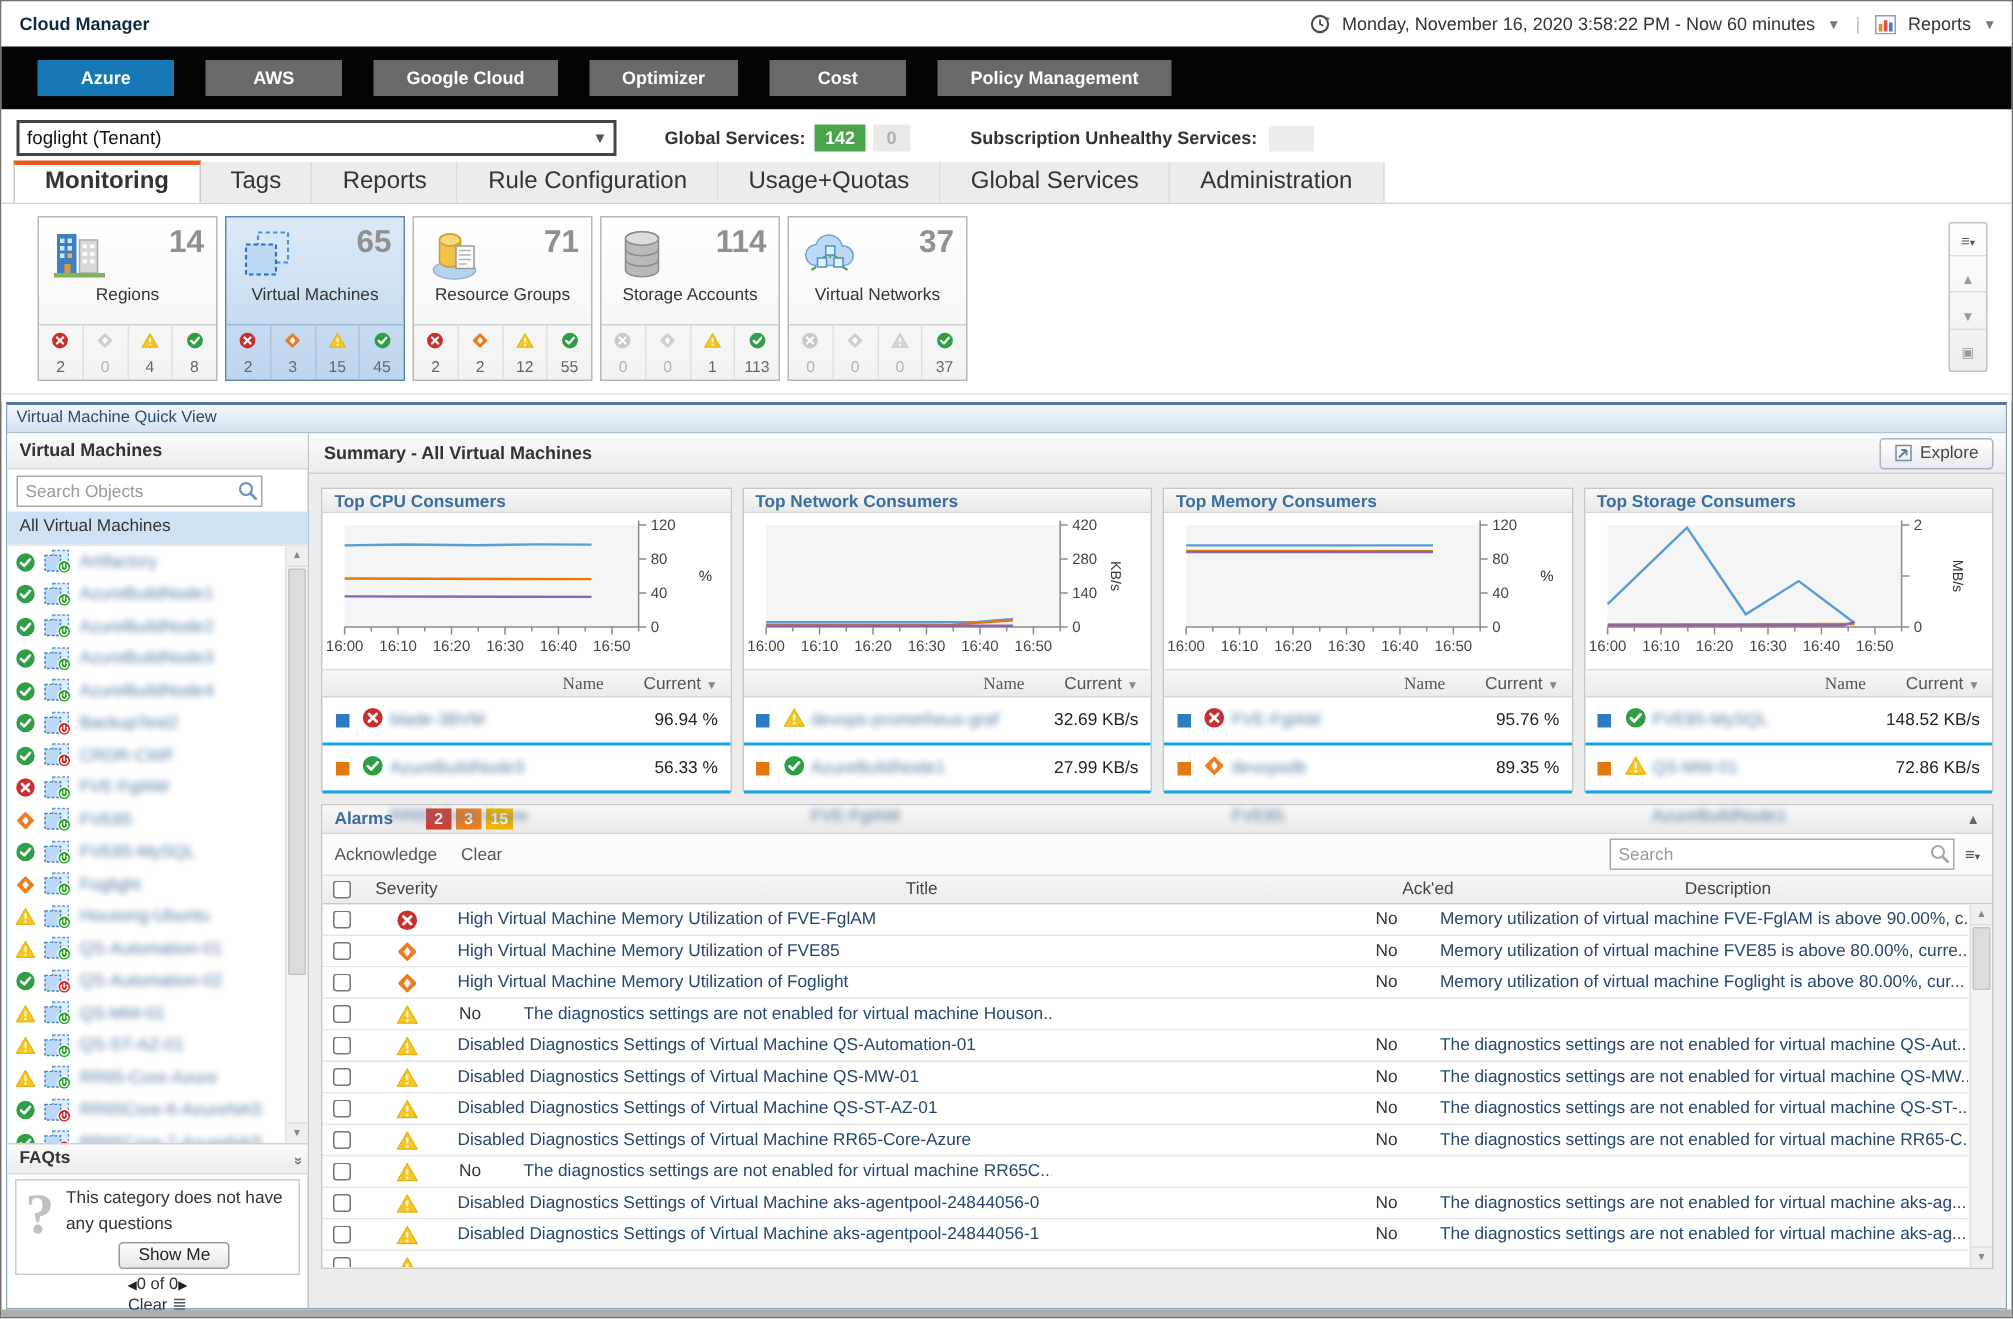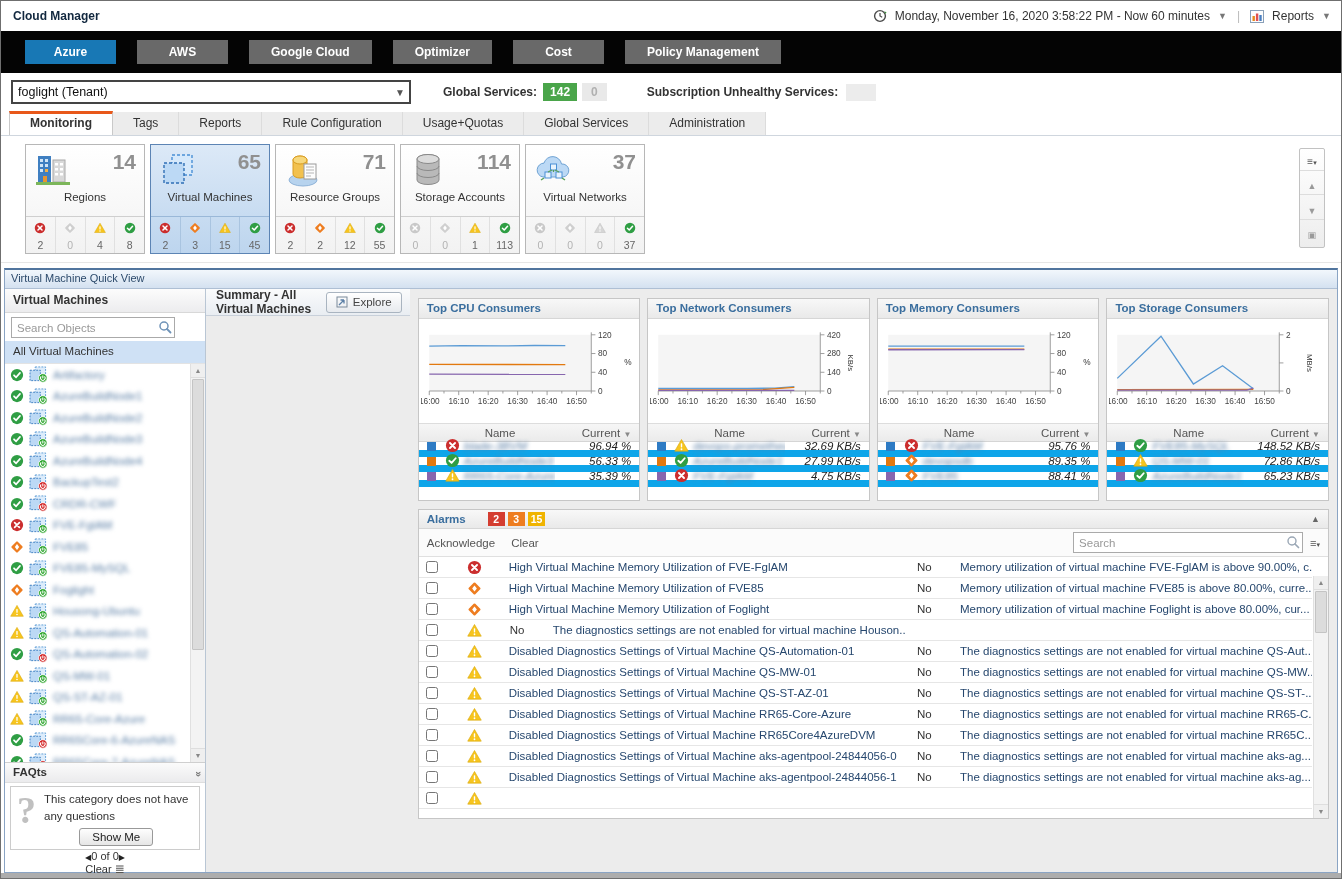--- a/index.html
+++ b/index.html
@@ -26,21 +26,21 @@
   .combo .arrowbox { width:18px; text-align:center; color:#555; font-size:10px; }
   .fr-label { font-weight:bold; font-size:12px; color:#333; }
   .badge-green { background:#4aa54a; color:#fff; font-weight:bold; font-size:12px; padding:2px 7px; margin-left:6px; }
   .badge-grey { background:#e9e9e9; color:#b0b0b0; font-weight:bold; font-size:12px; padding:2px 9px; margin-left:5px; }
   .badge-empty { background:#ececec; width:30px; height:17px; display:inline-block; margin-left:8px; }
   .gs-group { margin-left:32px; display:flex; align-items:center; }
   .sub-group { margin-left:40px; display:flex; align-items:center; }
 
   
   .tabs { height:25px; display:flex; align-items:flex-end; background:#fff; border-bottom:1px solid #cfd6de; padding-left:8px; }
-  .tab { padding:4px 20px 5px; font-size:12px; color:#333; background:#ececec; border-right:1px solid #dcdcdc; cursor:pointer; }
+  .tab { padding:4px 20px 5px; font-size:16px; color:#333; background:#ececec; border-right:1px solid #dcdcdc; cursor:pointer; }
   .tab.active { background:#fff; font-weight:bold; border-top:3px solid #e8581a; border-left:1px solid #c9c9c9; border-right:1px solid #c9c9c9; padding-top:2px; }
 
   
   .tilestrip { height:127px; background:#fff; display:flex; align-items:flex-start; gap:5px; padding:8px 0 16px 24px; position:relative; border-bottom:1px solid #e6e6e6; }
   .tile { width:120px; height:110px; border:1px solid #b7b7b7; background:linear-gradient(#ffffff,#f2f2f2); display:flex; flex-direction:column; cursor:pointer; }
   .tile.selected { background:linear-gradient(#dce9f7,#bdd5ee); border:1px solid #5c84b4; }
   .tile-top { display:flex; justify-content:space-between; padding:5px 8px 0 7px; height:46px; }
   .tile-count { font-size:21px; font-weight:bold; color:#909090; }
   .tile-label { text-align:center; font-size:11.5px; color:#333; flex:1; }
   .tile-stats { height:37px; border-top:1px solid #cfcfcf; display:flex; }
@@ -87,36 +87,36 @@
   .chev-dbl { color:#777; font-size:10px; transform:rotate(90deg); display:inline-block; }
   .faq-card { margin:3px 5px 0 5px; border:1px solid #ccc; background:#fff; padding:4px 6px; display:flex; gap:8px; height:64px; }
   .faq-q { font-size:38px; font-weight:bold; color:#c0c0c0; line-height:1; font-family:"Liberation Serif",serif; }
   .faq-texts { font-size:11.5px; color:#333; line-height:1.5; }
   .faq-btn { display:block; margin:2px auto 0; border:1px solid #999; border-radius:3px; background:linear-gradient(#fefefe,#e6e6e6); font-size:11.5px; color:#222; padding:2px 12px; cursor:pointer; font-family:"Liberation Sans",sans-serif; }
   .faq-footer { height:22px; display:flex; align-items:center; padding:0 7px; font-size:11px; color:#333;flex-direction:column; }
   .pager-arrow { font-size:8px; color:#222; }
   .list-ic { color:#555; font-size:12px; }
 
   
-  .main { flex:1; display:flex; flex-direction:row; background:#ececec; min-width:0; }
+  .main { flex:1; display:flex; flex-direction:column; background:#ececec; min-width:0; }
   .summary-header { height:27px; background:linear-gradient(#fafbfc,#e9edf2); border-bottom:1px solid #c8d0da; display:flex; align-items:center; justify-content:space-between; padding:0 8px 0 10px; }
   .summary-title { font-size:12px; font-weight:bold; color:#333; }
   .explore-btn { height:21px; display:flex; align-items:center; gap:5px; border:1px solid #a9b4c0; border-radius:3px; background:linear-gradient(#ffffff,#e7eaee); font-size:11.5px; color:#444; padding:0 9px; cursor:pointer; font-family:"Liberation Sans",sans-serif; }
   .summary-content { flex:1; padding:9px 8px 0 8px; display:flex; flex-direction:column; min-height:0; }
   .cards-row { display:flex; gap:7px; }
   .card { flex:1; background:#fff; border:1px solid #c6c6c6; height:203px; display:flex; flex-direction:column; min-width:0; }
   .card-title { height:20px; background:linear-gradient(#f8f8f8,#e9e9e9); border-bottom:1px solid #d6d6d6; font-size:11.5px; font-weight:bold; color:#3a6e9e; padding:3px 0 0 8px; }
   .chart-wrap { height:104px; padding:2px 2px 0 2px; }
   .chart-wrap svg { width:100%; height:100%; display:block; }
   .ctable { flex:1; display:flex; flex-direction:column; font-size:11.5px; }
   .ctable .hrow { display:flex; background:linear-gradient(#f6f6f6,#ebebeb); border-top:1px solid #ddd; border-bottom:1px solid #d5d5d5; color:#555; height:19px; align-items:center; }
-  .ctable .hname { flex:1; text-align:center; }
+  .ctable .hname { flex:1; text-align:right;font-family:Liberation Serif, serif; }
   .ctable .hcur { width:84px; text-align:right; padding-right:8px; }
   .sort-tri { font-size:8px; color:#888; }
-  .crow { display:flex; align-items:center; height:15px; border-bottom:7px solid #0ea5e9;font-style:italic; }
+  .crow { display:flex; align-items:center; height:32px; border-bottom:2px solid #0ea5e9; }
   .crow .leg { width:26px; display:flex; justify-content:center; }
   .leg span { width:9px; height:9px; display:block; }
   .crow .nm { flex:1; display:flex; align-items:center; gap:4px; min-width:0; overflow:hidden; }
   .crow .nm svg { width:15px; height:15px; flex:none; }
   .crow .nm .t { color:#5b7fa6; white-space:nowrap; }
   .crow .val { width:84px; text-align:right; padding-right:8px; color:#222; }
 
   
   .alarms { margin-top:8px; background:#fff; border:1px solid #c6c6c6; height:310px; display:flex; flex-direction:column; }
   .alarms-title { height:19px; background:linear-gradient(#f8f8f8,#e9e9e9); border-bottom:1px solid #d6d6d6; display:flex; align-items:center; padding:0 8px; gap:20px; }
@@ -1216,20 +1216,29 @@
                   <input type="text" placeholder="Search" style="">
                   <span class="mag"><svg width="14" height="14" viewBox="0 0 14 14">
                         <circle cx="6" cy="6" r="4" fill="none" stroke="#9aa7b5" stroke-width="1.4"></circle>
                         <path d="M9 9 L12.5 12.5" stroke="#9aa7b5" stroke-width="1.7" stroke-linecap="round"></path>
                       </svg></span>
                 </span>
                 <span class="menu-ic">≡<span style="font-size:7px">▾</span></span>
               </span>
             </div>
             <div class="atable">
+              <div class="ahead">
+                <span class="acol-cb">
+                    <input type="checkbox" style="">
+                  </span>
+                <span class="acol-sev">Severity</span>
+                <span class="acol-title">Title</span>
+                <span class="acol-ack">Ack'ed</span>
+                <span class="acol-desc">Description</span>
+              </div>
               <div class="rows-clip" id="alarmRows">
                   <div class="arow">
                     <span class="acol-cb">
                       <input type="checkbox" style="">
                     </span>
                     <span class="acol-sev sevic">
                       <svg viewBox="0 0 16 16">
                         <circle cx="8" cy="8" r="7" fill="#cb2e2e"></circle>
                         <path d="M5.3 5.3 L10.7 10.7 M10.7 5.3 L5.3 10.7" stroke="#fff" stroke-width="2" stroke-linecap="round"></path>
                       </svg>
@@ -1344,21 +1353,20 @@
                     <span class="acol-cb">
                       <input type="checkbox" style="">
                     </span>
                     <span class="acol-sev sevic">
                       <svg viewBox="0 0 16 16">
                         <path d="M8 1.6 L15.2 14 H0.8 Z" fill="#f7c51e" stroke="#dba90c" stroke-width="0.7"></path>
                         <rect x="7.25" y="5.6" width="1.5" height="4.4" rx="0.7" fill="#fff"></rect>
                         <circle cx="8" cy="12" r="0.95" fill="#fff"></circle>
                       </svg>
                     </span>
-                    <span class="acol-title">Disabled Diagnostics Settings of Virtual Machine RR65Core4AzureDVM</span>
                     <span class="acol-ack">No</span>
                     <span class="acol-desc">The diagnostics settings are not enabled for virtual machine RR65C...</span>
                   </div>
                   <div class="arow">
                     <span class="acol-cb">
                       <input type="checkbox" style="">
                     </span>
                     <span class="acol-sev sevic">
                       <svg viewBox="0 0 16 16">
                         <path d="M8 1.6 L15.2 14 H0.8 Z" fill="#f7c51e" stroke="#dba90c" stroke-width="0.7"></path>

